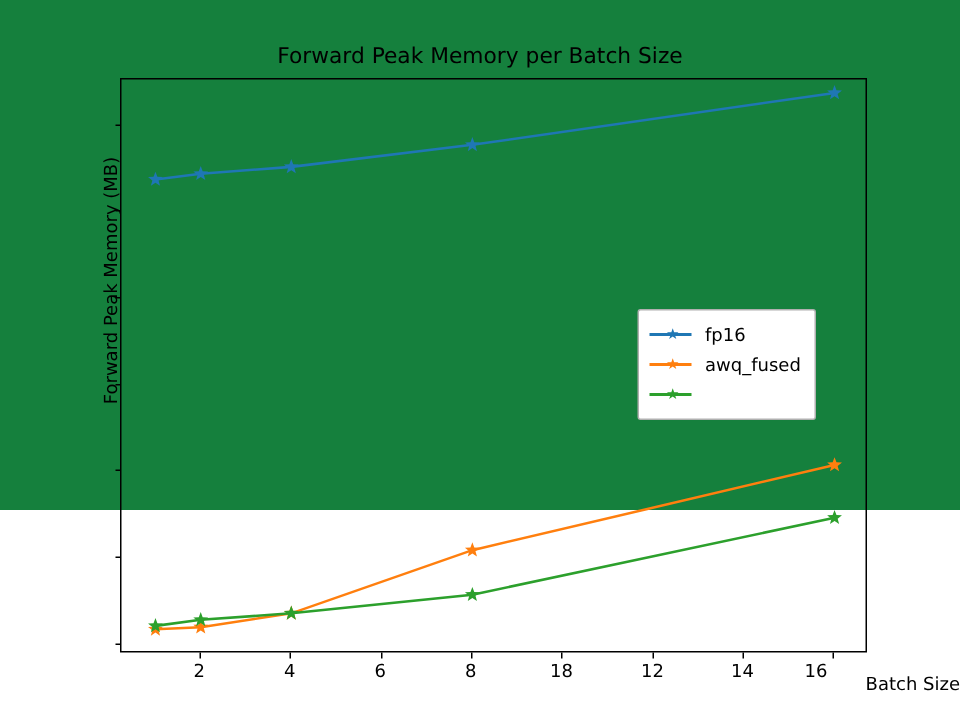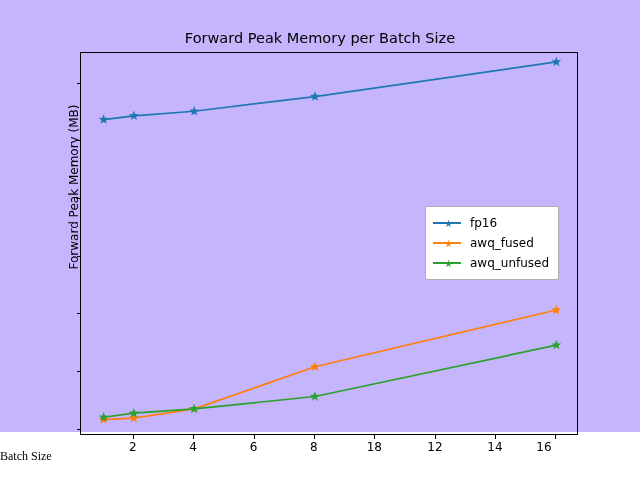--- a/index.html
+++ b/index.html
@@ -1,21 +1,21 @@
 <!DOCTYPE html>
 <html><head>
 <meta charset="utf-8">
 <style>
   html,body{margin:0;padding:0;}
   body{
     width:640px;height:480px;background:#ffffff;
     font-family:"DejaVu Sans", sans-serif;
     overflow:hidden;
   }
-  #figure{position:relative;width:640px;height:432px;background:#c4b5fd;}
+  #figure{position:relative;width:640px;height:340px;background:#15803d;}
 
   #chart-title{
     position:absolute;left:0;top:30px;width:640px;
     text-align:center;font-size:14.5px;color:#000000;
   }
 
   
   #plot-area{
     position:absolute;left:80px;top:52px;width:498px;height:383px;
     border:1.1px solid #000000;box-sizing:border-box;background:transparent;
@@ -27,22 +27,22 @@
     position:absolute;left:-56px;top:180px;width:260px;
     transform:rotate(-90deg);transform-origin:center center;
     text-align:center;font-size:12px;color:#000000;
   }
   .ytick-mark{
     position:absolute;left:-3.5px;width:3.5px;height:1.1px;background:#000000;
   }
 
   
   #x-axis-label{
-    position:absolute;left:0;top:449px;width:640px;text-align:left;
-    font-size:12px;color:#000000;font-family:Liberation Serif, serif;
+    position:absolute;left:0;top:449px;width:640px;text-align:right;
+    font-size:12px;color:#000000;
   }
   .xtick-label{
     position:absolute;top:440px;width:60px;margin-left:-30px;text-align:center;
     font-size:12px;color:#000000;
   }
   .xtick-mark{
     position:absolute;top:435px;width:1.1px;height:3.5px;background:#000000;
   }
 
   
@@ -140,17 +140,16 @@
           <span class="legend-line" style="background: rgb(255, 127, 14);"></span>
           <span class="legend-marker" style="color: rgb(255, 127, 14);">★</span>
         </span>
         <span class="legend-text">awq_fused</span>
       </div>
       <div class="legend-row">
         <span class="legend-swatch">
           <span class="legend-line" style="background: rgb(44, 160, 44);"></span>
           <span class="legend-marker" style="color: rgb(44, 160, 44);">★</span>
         </span>
-        <span class="legend-text">awq_unfused</span>
       </div>
     </div>
 
 </div>
 
 </body></html>

